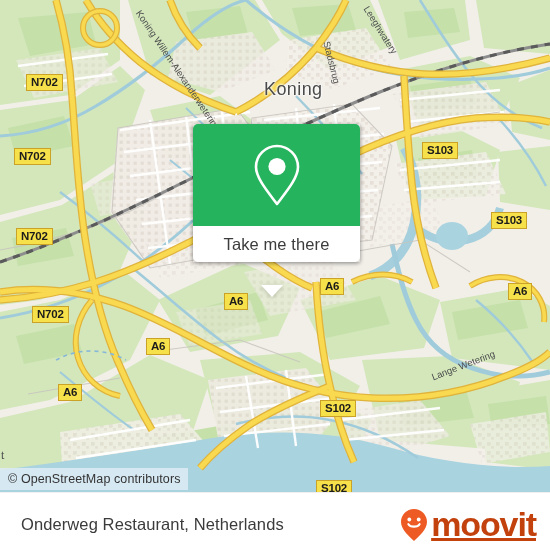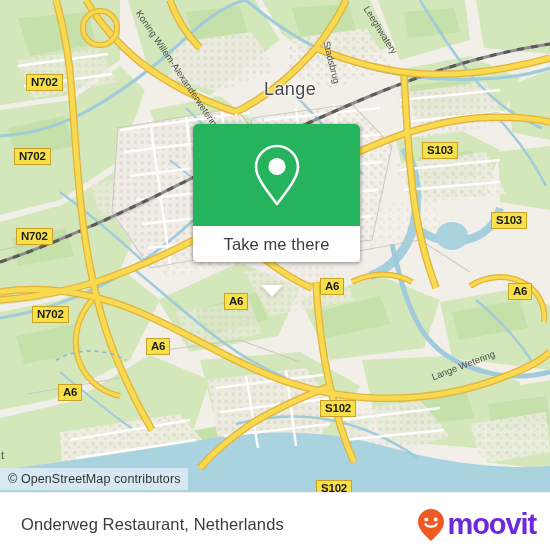--- a/index.html
+++ b/index.html
@@ -65,22 +65,23 @@
   #footer{
     position:absolute;left:0;top:492px;width:550px;height:64px;
     background:#ffffff;
     display:flex;align-items:center;justify-content:space-between;
     box-sizing:border-box;padding:0 14px 0 21px;
     border-top:1px solid #f0f0f0;
   }
   #place-name{font-size:16.5px;color:#3b3b3b;letter-spacing:.1px;white-space:nowrap;}
   #brand{display:flex;align-items:center;gap:2px;}
   #brand .wordmark{
-    font-size:29px;color:#6d28d9;letter-spacing:-1.1px;font-weight:bold;
+    font-size:34px;color:#c2410c;letter-spacing:-1.1px;font-weight:bold;
     line-height:31px;
+    text-decoration:underline;
   }
 
   
   .shield{
     position:absolute;
     background:#f7e14a;border:1.6px solid #c9a227;border-radius:0;
     color:#1b1b1b;font-size:11.5px;font-weight:bold;
     padding:1px 4px 2px 4px;line-height:12px;
     letter-spacing:-.2px;white-space:nowrap;
   }
@@ -283,21 +284,21 @@
       <g fill="none" stroke="#f8d94f" stroke-width="3.6">
         <circle cx="100" cy="28" r="17"></circle>
         <path d="M92,300 C78,316 72,338 78,358 C84,378 100,392 120,396"></path>
         <path d="M470,286 C486,276 506,274 522,282 C538,290 546,306 544,322"></path>
         <path d="M352,282 C372,272 394,272 412,282"></path>
       </g>
 
       <path d="M56,360 C78,348 104,348 126,360" stroke="#88b8d8" stroke-width="1.6" stroke-dasharray="4 4" fill="none"></path>
     </svg>
 
-    <div id="almere-label">Lange</div>
+    <div id="almere-label">Koning</div>
     <div id="place-labels">
         <div class="maplabel" style="left: 143px; top: 8px; font-size: 9.5px; transform: rotate(56deg); transform-origin: left top;">Koning Willem-Alexanderwetering</div>
         <div class="maplabel" style="left: 371px; top: 4px; font-size: 9.5px; transform: rotate(58deg); transform-origin: left top;">Leeghwatery</div>
         <div class="maplabel" style="left: 332px; top: 40px; font-size: 9.5px; transform: rotate(76deg); transform-origin: left top;">Stadsbrug</div>
         <div class="maplabel" style="left: 430px; top: 372px; font-size: 9.5px; transform: rotate(-21deg); transform-origin: left top;">Lange Wetering</div>
       </div>
 
     <div id="shield-layer">
         <div class="shield" style="left: 26px; top: 74px;">N702</div>
         <div class="shield" style="left: 14px; top: 148px;">N702</div>

